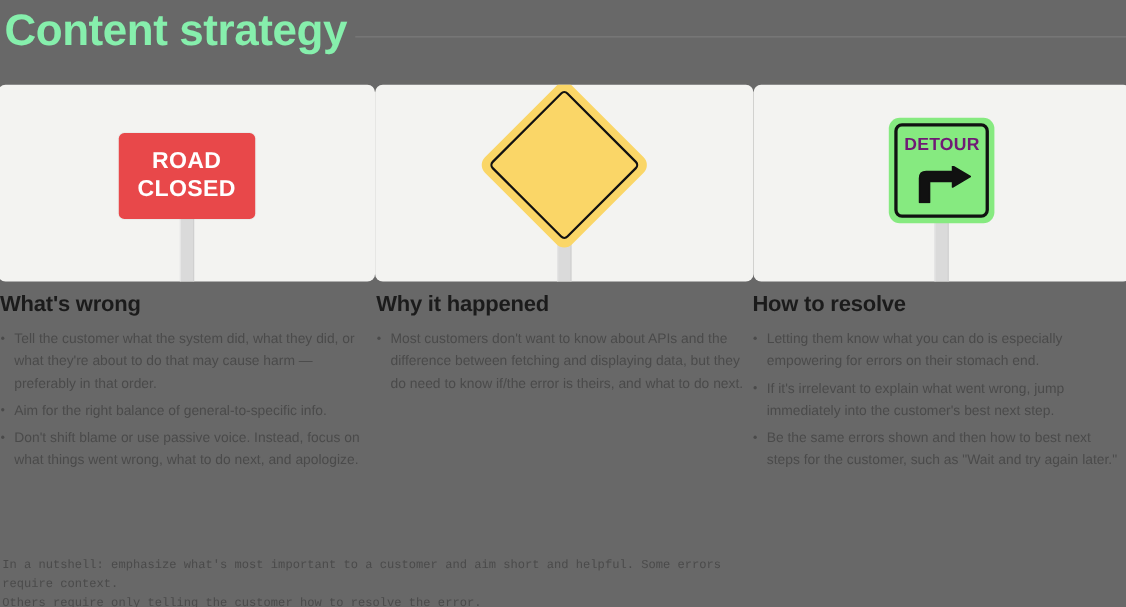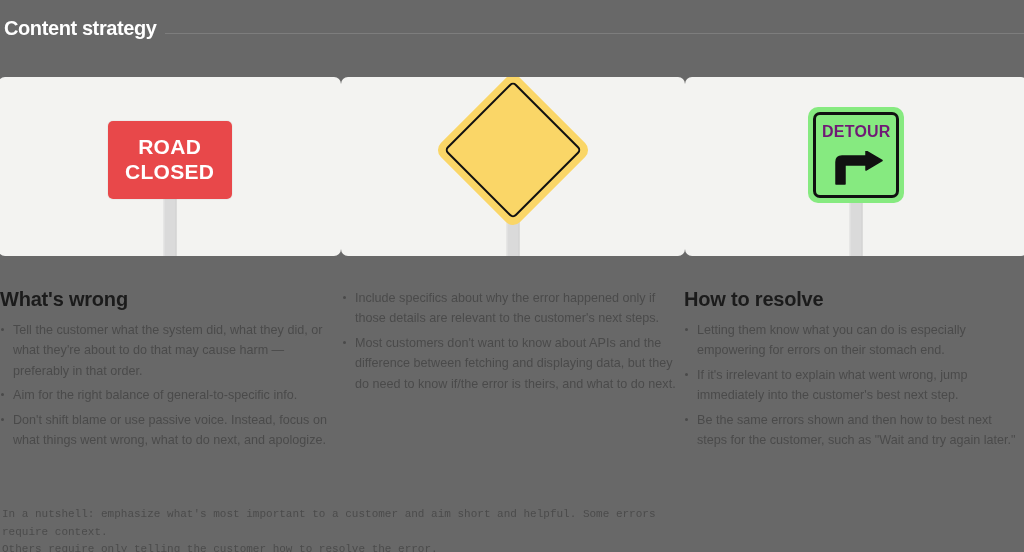--- a/index.html
+++ b/index.html
@@ -19,23 +19,23 @@
   .title-row {
     position: absolute;
     left: 0;
     top: 0;
     width: 1024px;
     height: 56px;
     display: flex;
     align-items: center;
   }
   .page-title {
-    font-size: 20px;
-    font-weight: bold;
-    color: #ffffff;
+    font-size: 40px;
+    font-weight: bold;
+    color: #86efac;
     letter-spacing: -0.4px;
     padding-left: 4px;
     white-space: nowrap;
     line-height: 1;
   }
   .title-rule {
     flex: 1;
     height: 1px;
     background: #7d7d7d;
     margin-left: 8px;
@@ -182,21 +182,21 @@
     top: 122px;
     height: 57px;
     left: 50%;
     transform: translateX(-50%);
   }
 
   
   .columns {
     position: absolute;
     left: 0;
-    top: 288px;
+    top: 266px;
     width: 1024px;
     display: flex;
   }
   .column {
     flex: 1;
   }
   .column:first-child { margin-left: -2px; }
   .col-heading {
     font-size: 20px;
     font-weight: bold;
@@ -291,22 +291,22 @@
   <div class="column">
     <div class="col-heading">What's wrong</div>
     <ul class="col-list">
       <li>Tell the customer what the system did, what they did, or what they're about to do that may cause harm — preferably in that order.</li>
       <li>Aim for the right balance of general-to-specific info.</li>
       <li>Don't shift blame or use passive voice. Instead, focus on what things went wrong, what to do next, and apologize.</li>
     </ul>
   </div>
 
   <div class="column">
+    <div class="col-heading">Why it happened</div>
     <ul class="col-list">
-      <li>Include specifics about why the error happened only if those details are relevant to the customer's next steps.</li>
       <li>Most customers don't want to know about APIs and the difference between fetching and displaying data, but they do need to know if/the error is theirs, and what to do next.</li>
     </ul>
   </div>
 
   <div class="column">
     <div class="col-heading">How to resolve</div>
     <ul class="col-list">
       <li>Letting them know what you can do is especially empowering for errors on their stomach end.</li>
       <li>If it's irrelevant to explain what went wrong, jump immediately into the customer's best next step.</li>
       <li>Be the same errors shown and then how to best next steps for the customer, such as "Wait and try again later."</li>

